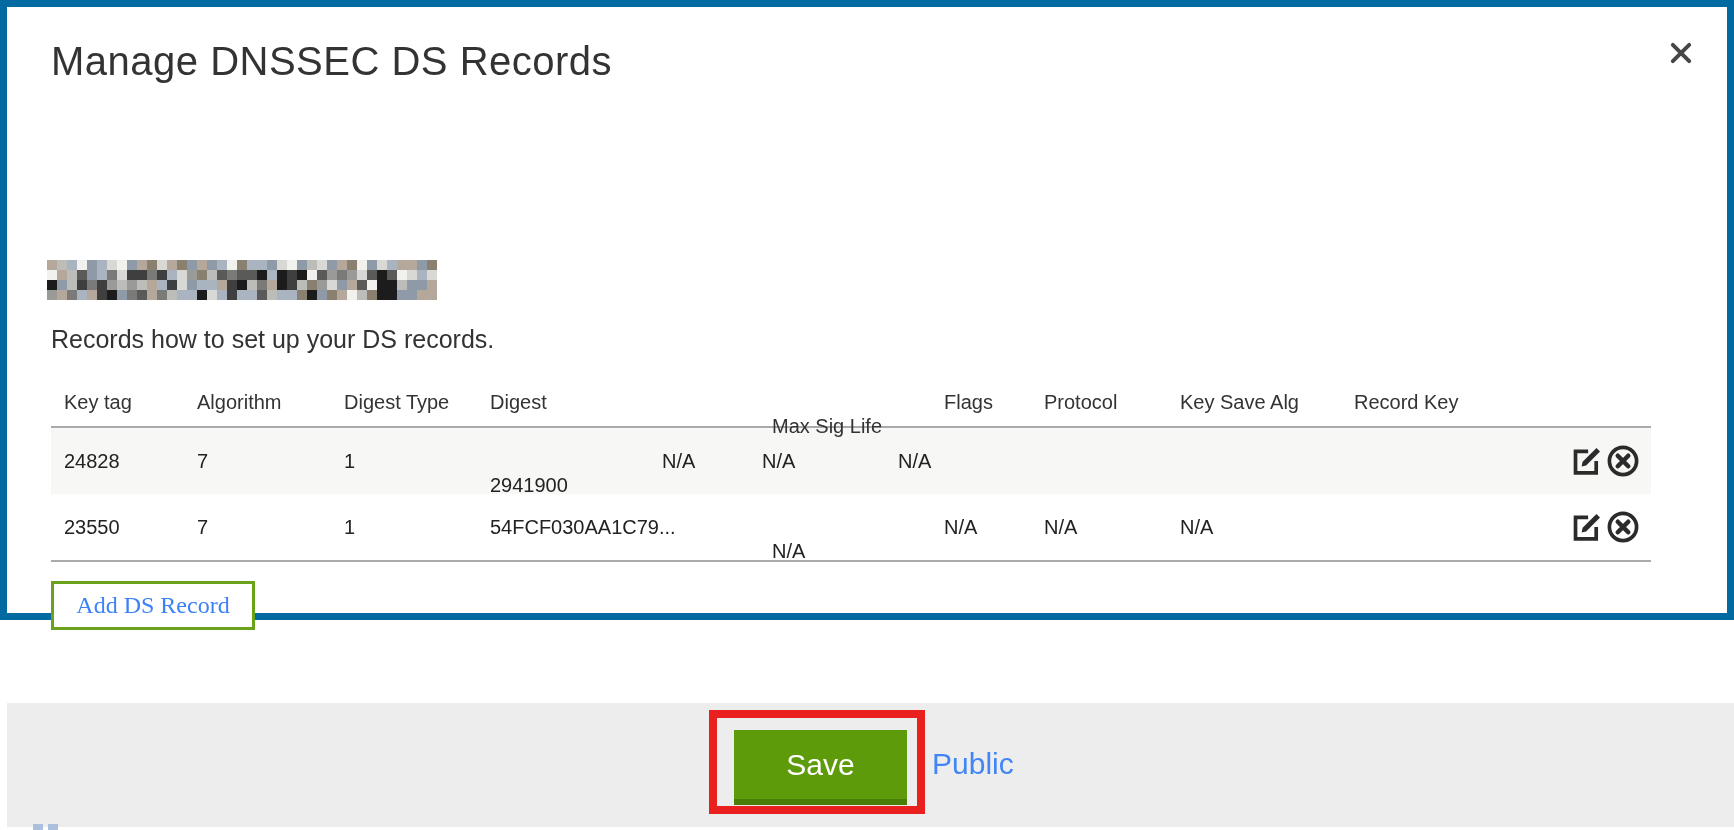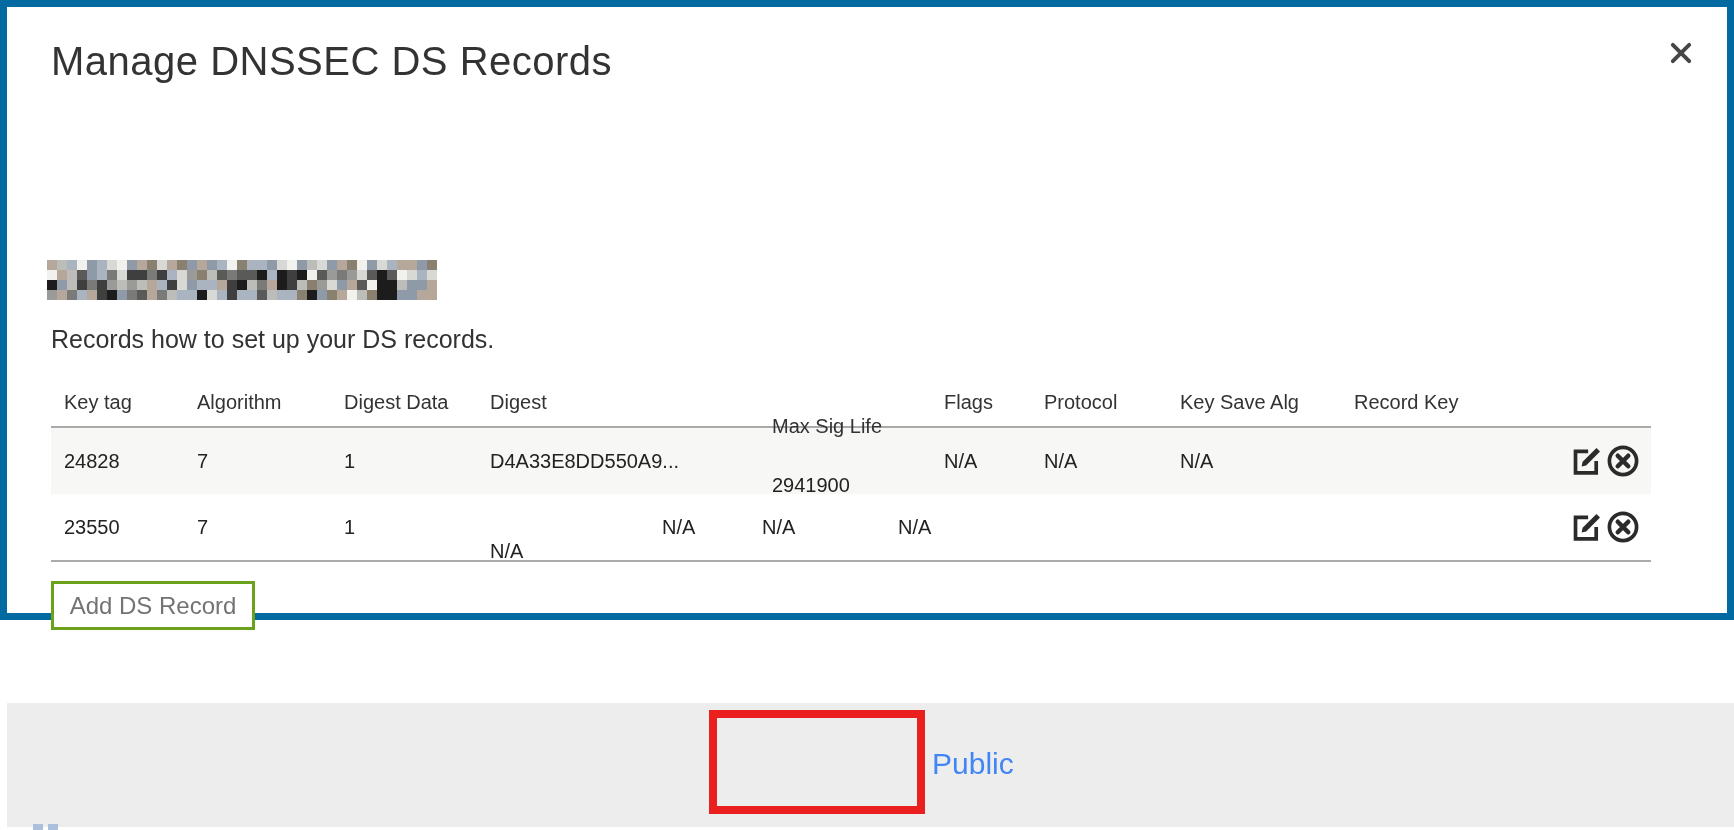--- a/index.html
+++ b/index.html
@@ -24,22 +24,22 @@
   .t-body { border-top:2px solid #aaaaaa; border-bottom:2px solid #aaaaaa; }
   .t-data { height:66px; }
   .t-data.striped { background:#f7f7f6; }
   .c { padding-left:13px; overflow:hidden; white-space:nowrap; }
   .c1{width:133px;} .c2{width:147px;} .c3{width:146px;} .c4{width:282px;}
   .c5{width:172px;margin-top:48px;} .c6{width:100px;} .c7{width:136px;} .c8{width:174px;} .c9{width:140px;}
   .c-act { flex:1; display:flex; justify-content:flex-end; align-items:center; padding-right:10px; gap:1px; }
   .icon-btn { width:36px; height:36px; cursor:pointer; display:flex; align-items:center; justify-content:center; }
   .add-btn {
     position:absolute; left:44px; top:574px; width:204px; height:49px;
-    background:#ffffff; border:3px solid #6ba21c; color:#737373;
-    font-size:24px; font-family:Liberation Sans, sans-serif; cursor:pointer;
+    background:#ffffff; border:3px solid #6ba21c; color:#3b82f6;
+    font-size:24px; font-family:Liberation Serif, serif; cursor:pointer;
   }
   .footer { position:absolute; left:0; top:696px; width:1730px; height:124px; background:#ededed; }
   .annotation-box {
     position:absolute; left:702px; top:703px; width:216px; height:104px;
     border:8px solid #e9201e; pointer-events:none;
   }
   .save-btn {
     position:absolute; left:727px; top:723px; width:173px; height:75px;
     background:#5d9b0b; border:none; border-bottom:6px solid #4b7e09;
     color:#ffffff; font-size:30px; font-family:"Liberation Sans", sans-serif; cursor:pointer;
@@ -221,35 +221,34 @@
       <div style="background: rgb(181, 168, 154);"></div>
       <div style="background: rgb(181, 168, 154);"></div>
     </div>
 
   <div class="subtitle">Records how to set up your DS records.</div>
 
   <div class="ds-table">
     <div class="t-row t-head">
       <div class="c c1">Key tag</div>
       <div class="c c2">Algorithm</div>
-      <div class="c c3">Digest Data</div>
+      <div class="c c3">Digest Type</div>
       <div class="c c4">Digest</div>
       <div class="c c5">Max Sig Life</div>
       <div class="c c6">Flags</div>
       <div class="c c7">Protocol</div>
       <div class="c c8">Key Save Alg</div>
       <div class="c c9">Record Key</div>
       <div class="c-act"></div>
     </div>
     <div class="t-body">
       <div class="t-row t-data striped">
         <div class="c c1">24828</div>
         <div class="c c2">7</div>
         <div class="c c3">1</div>
-        <div class="c c4">D4A33E8DD550A9...</div>
         <div class="c c5">2941900</div>
         <div class="c c6">N/A</div>
         <div class="c c7">N/A</div>
         <div class="c c8">N/A</div>
         <div class="c c9"></div>
         <div class="c-act">
           <div class="icon-btn">
             <svg width="34" height="34" viewBox="0 0 24 24">
               <path d="M13.5 5.2 H4.6 V20.4 H19.2 V12" fill="none" stroke="#2b2b2b" stroke-width="2.6"></path>
               <path d="M9.6 12.6 L19.4 2.8 L21.9 5.3 L12.1 15.1 L8.9 15.8 Z" fill="#2b2b2b"></path>
@@ -260,20 +259,21 @@
               <circle cx="12" cy="12" r="9.6" fill="none" stroke="#2b2b2b" stroke-width="2.6"></circle>
               <path d="M8.3 8.3 L15.7 15.7 M15.7 8.3 L8.3 15.7" stroke="#2b2b2b" stroke-width="3.2" stroke-linecap="round"></path>
             </svg>
           </div>
         </div>
       </div>
       <div class="t-row t-data">
         <div class="c c1">23550</div>
         <div class="c c2">7</div>
         <div class="c c3">1</div>
+        <div class="c c4">54FCF030AA1C79...</div>
         <div class="c c5">N/A</div>
         <div class="c c6">N/A</div>
         <div class="c c7">N/A</div>
         <div class="c c8">N/A</div>
         <div class="c c9"></div>
         <div class="c-act">
           <div class="icon-btn">
             <svg width="34" height="34" viewBox="0 0 24 24">
               <path d="M13.5 5.2 H4.6 V20.4 H19.2 V12" fill="none" stroke="#2b2b2b" stroke-width="2.6"></path>
               <path d="M9.6 12.6 L19.4 2.8 L21.9 5.3 L12.1 15.1 L8.9 15.8 Z" fill="#2b2b2b"></path>
@@ -287,20 +287,21 @@
           </div>
         </div>
       </div>
     </div>
   </div>
 
   <button class="add-btn">Add DS Record</button>
 
   <div class="footer"></div>
 
+  <button class="save-btn">Save</button>
   <a class="cancel-link">Public</a>
 
   <div class="annotation-box"></div>
 
 </div>
 
 <div class="page-artifact" style="left:33px;"></div>
 <div class="page-artifact" style="left:48px;"></div>
 
 </body></html>

